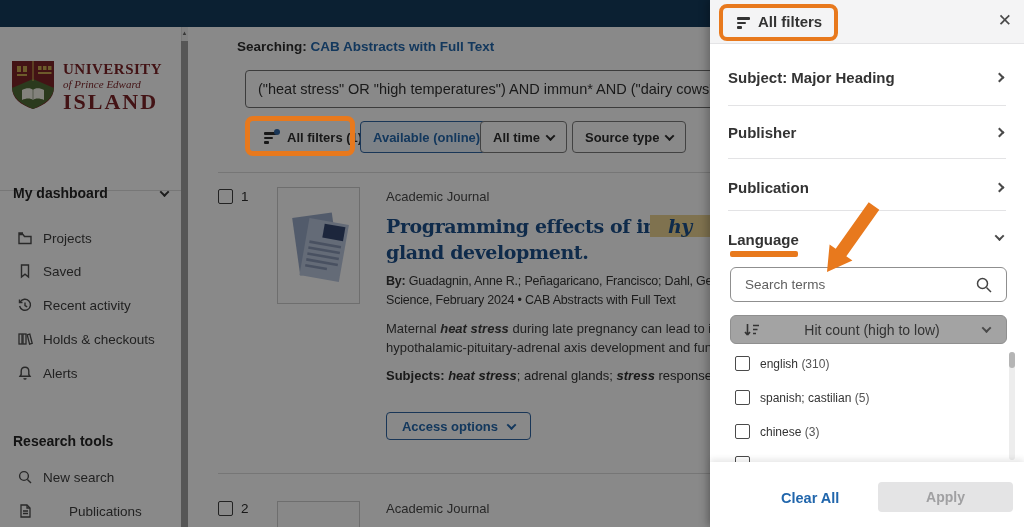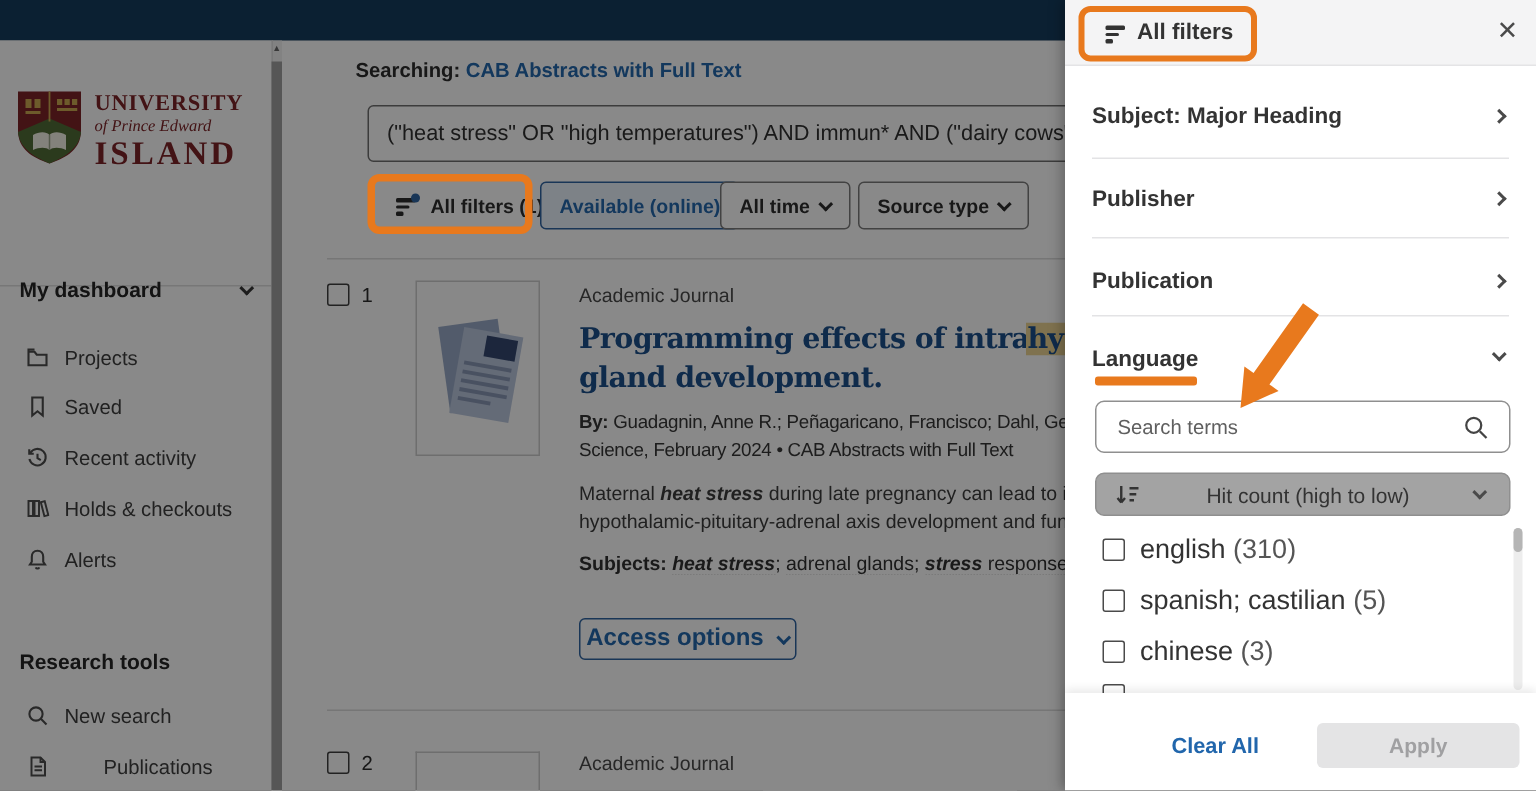--- a/index.html
+++ b/index.html
@@ -55,29 +55,29 @@
 
   
   .res-check { width:15px; height:15px; border:1.6px solid #3d3d3d; border-radius:2px; background:#fff; cursor:pointer; }
   .res-num { font-size:13.5px; color:#2b2b2b; }
   .thumb-card { width:83px; height:117px; background:#fdfdfd; border:1px solid #ccc; display:flex; align-items:center; justify-content:center; }
   .res-type { font-size:13px; color:#474747; }
   .res-title { font-family:"DejaVu Serif", "Liberation Serif", serif; font-weight:bold;
     font-size:19px; letter-spacing:-0.4px; color:#1a4e8a; cursor:pointer; }
   .title-l1 { left:386px; top:215px; width:324px; display:flex; white-space:nowrap; overflow:hidden; }
   .title-l1 .tp { min-width:0; overflow:hidden; }
-  .title-hl { flex:0 0 auto; background:#ecd491; padding:0 1px; }
+  .title-hl { flex:0 0 auto; font-style:italic; background:#ecd491; padding:0 18px; }
   .meta-line { left:386px; width:324px; white-space:nowrap; overflow:hidden; font-size:12.5px;
     letter-spacing:-0.2px; color:#333; }
   .auth-link { border-bottom:1px dotted #8a8a8a; cursor:pointer;margin-top:43px; }
   .abstract-line { left:386px; width:324px; white-space:nowrap; overflow:hidden; font-size:13px; color:#3a3a3a; }
   .subj-link { border-bottom:1px dotted #8a8a8a; cursor:pointer; }
   .bold-it { font-weight:bold; font-style:italic; }
   .access-btn { left:386px; top:412px; width:145px; height:28px; border:1px solid #2c62a0; border-radius:4px;
-    background:#fff; color:#2166ac; font-size:16px; font-weight:bold;
+    background:#fff; color:#2166ac; font-size:13px; font-weight:bold;
     display:flex; align-items:center; justify-content:center; gap:10px; cursor:pointer;text-align:right; }
 
   
   .dim { left:0; top:0; width:710px; height:527px; background:rgba(5,5,5,0.47); z-index:5; }
 
   
   .panel { left:710px; top:0; width:314px; height:527px; background:#fff; z-index:10;
            box-shadow:-3px 0 8px rgba(0,0,0,.25); }
   .panel-header { position:absolute; left:0; top:0; width:314px; height:44px; background:#f4f4f5;
     border-bottom:1px solid #e4e4e6; }
@@ -88,21 +88,21 @@
   .psec-label { position:absolute; left:18px; font-size:15px; font-weight:bold; color:#333; cursor:pointer; }
   .psec-chev { position:absolute; left:286px; color:#4a4a4a; }
   .pdivider { position:absolute; left:18px; width:278px; height:1px; background:#e3e3e5; }
   .pl-input { position:absolute; left:20px; top:267px; width:277px; height:35px; border:1px solid #8f8f8f;
     border-radius:6px; padding:0 36px 0 14px; font-size:13.5px; color:#333;
     font-family:"Liberation Sans", sans-serif; background:#fff; }
   .pl-input::placeholder { color:#5f5f5f; opacity:1; }
   .sort-combo { position:absolute; left:20px; top:315px; width:277px; height:29px; border:1px solid #8f8f8f;
     border-radius:6px; background:#a3a3a3; display:flex; align-items:center; cursor:pointer; }
   .sort-label { flex:1; text-align:center; font-size:14px; color:#333; }
-  .opt-row { position:absolute; left:25px; display:flex; align-items:center; gap:10px; font-size:18px; color:#333; }
+  .opt-row { position:absolute; left:25px; display:flex; align-items:center; gap:10px; font-size:12px; color:#333; }
   .opt-check { width:15px; height:15px; border:1.6px solid #4a4a4a; border-radius:2px; background:#fff; cursor:pointer; flex:0 0 auto; }
   .opt-count { color:#555; }
   .plist-track { position:absolute; left:299px; top:352px; width:6px; height:108px; background:#ededed; border-radius:3px; }
   .plist-thumb { position:absolute; left:299px; top:352px; width:6px; height:16px; background:#b5b5b5; border-radius:3px; }
   .panel-footer { position:absolute; left:0; top:462px; width:314px; height:65px; background:#fff;
     box-shadow:0 -3px 6px rgba(0,0,0,.09); }
   .clear-all { position:absolute; left:71px; top:28px; font-size:14.5px; font-weight:bold; color:#2166ac; cursor:pointer; }
   .apply-btn { position:absolute; left:168px; top:20px; width:135px; height:30px; background:#e4e4e5;
     border:none; border-radius:4px; font-size:14px; font-weight:bold; color:#a0a0a2;
     font-family:"Liberation Sans", sans-serif; }

